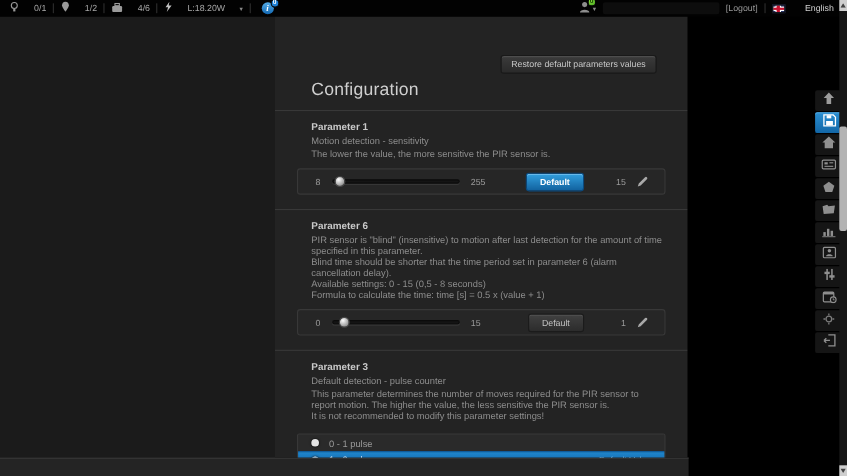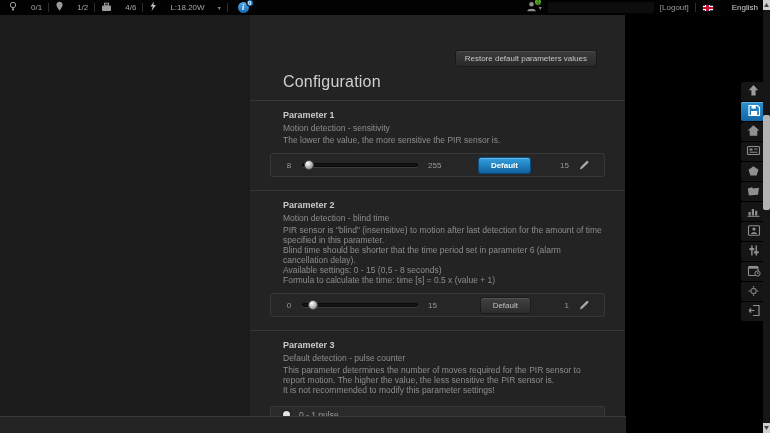--- a/index.html
+++ b/index.html
@@ -239,22 +239,21 @@
       <span class="pencil">
         <svg width="12" height="12" viewBox="0 0 12 12">
             <path d="M1.8 10.6 L2.7 7.9 L8.4 2.2 A1.15 1.15 0 0 1 10.1 3.9 L4.4 9.6 Z" fill="#a8a8a8"></path>
           </svg>
       </span>
     </div>
   </div>
 
   <div class="section">
     <div class="sec-txt">
-      <div class="param-name">Parameter 2</div>
-      <div class="param-sub">Motion detection - blind time</div>
+      <div class="param-name">Parameter 6</div>
       <div class="param-desc">PIR sensor is "blind" (insensitive) to motion after last detection for the amount of time specified in this parameter.</div>
       <div class="param-desc">Blind time should be shorter that the time period set in parameter 6 (alarm cancellation delay).</div>
       <div class="param-desc">Available settings: 0 - 15 (0,5 - 8 seconds)</div>
       <div class="param-desc">Formula to calculate the time: time [s] = 0.5 x (value + 1)</div>
     </div>
     <div class="control-row">
       <span class="slider-min">0</span>
       <span class="slider-track">
         <span class="slider-thumb" style="left:5px;"></span>
       </span>

